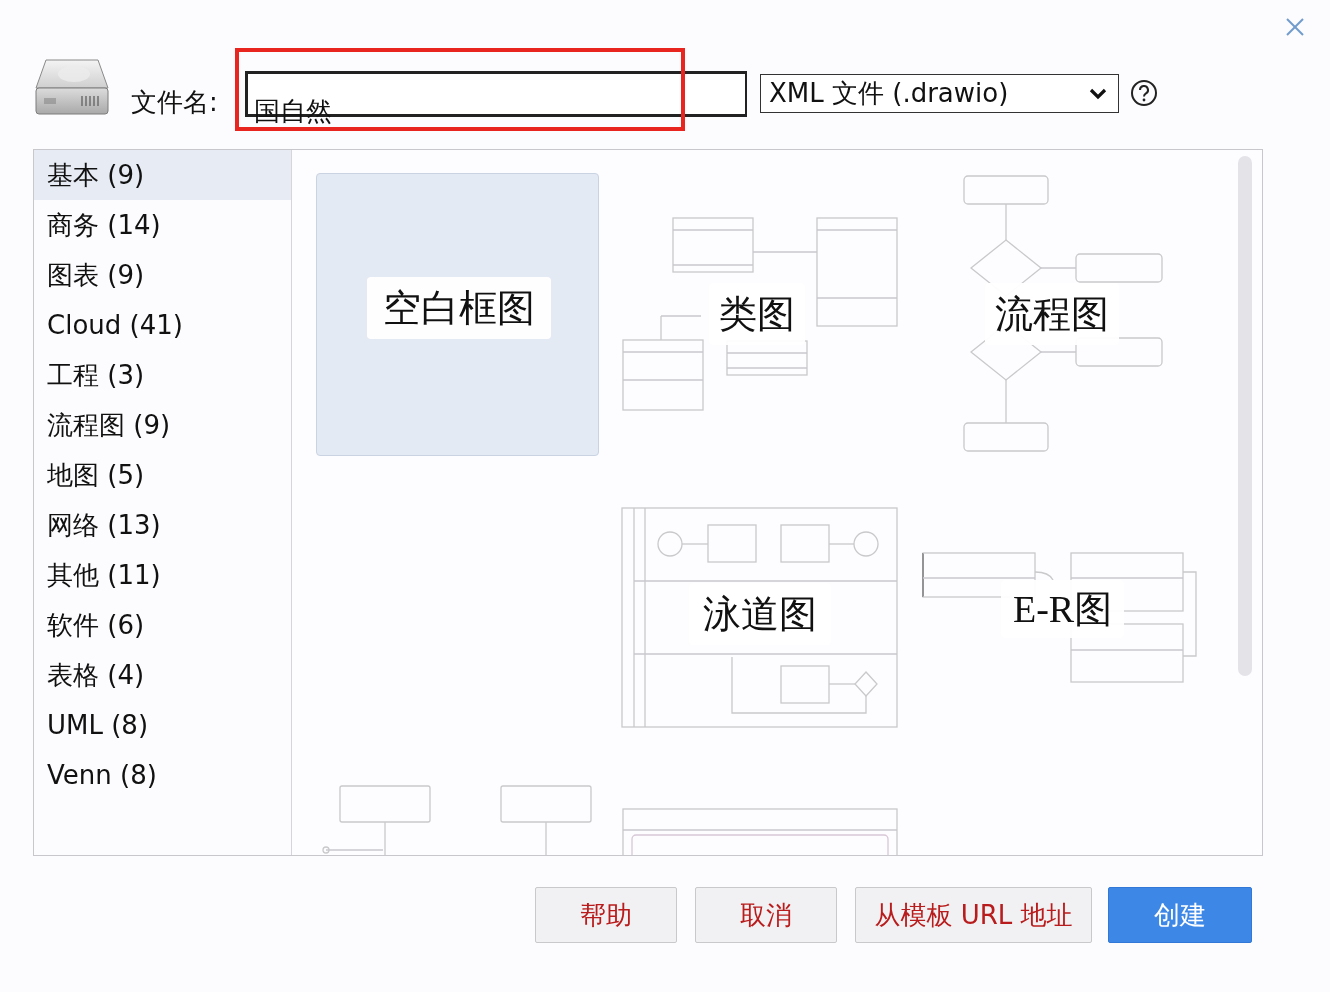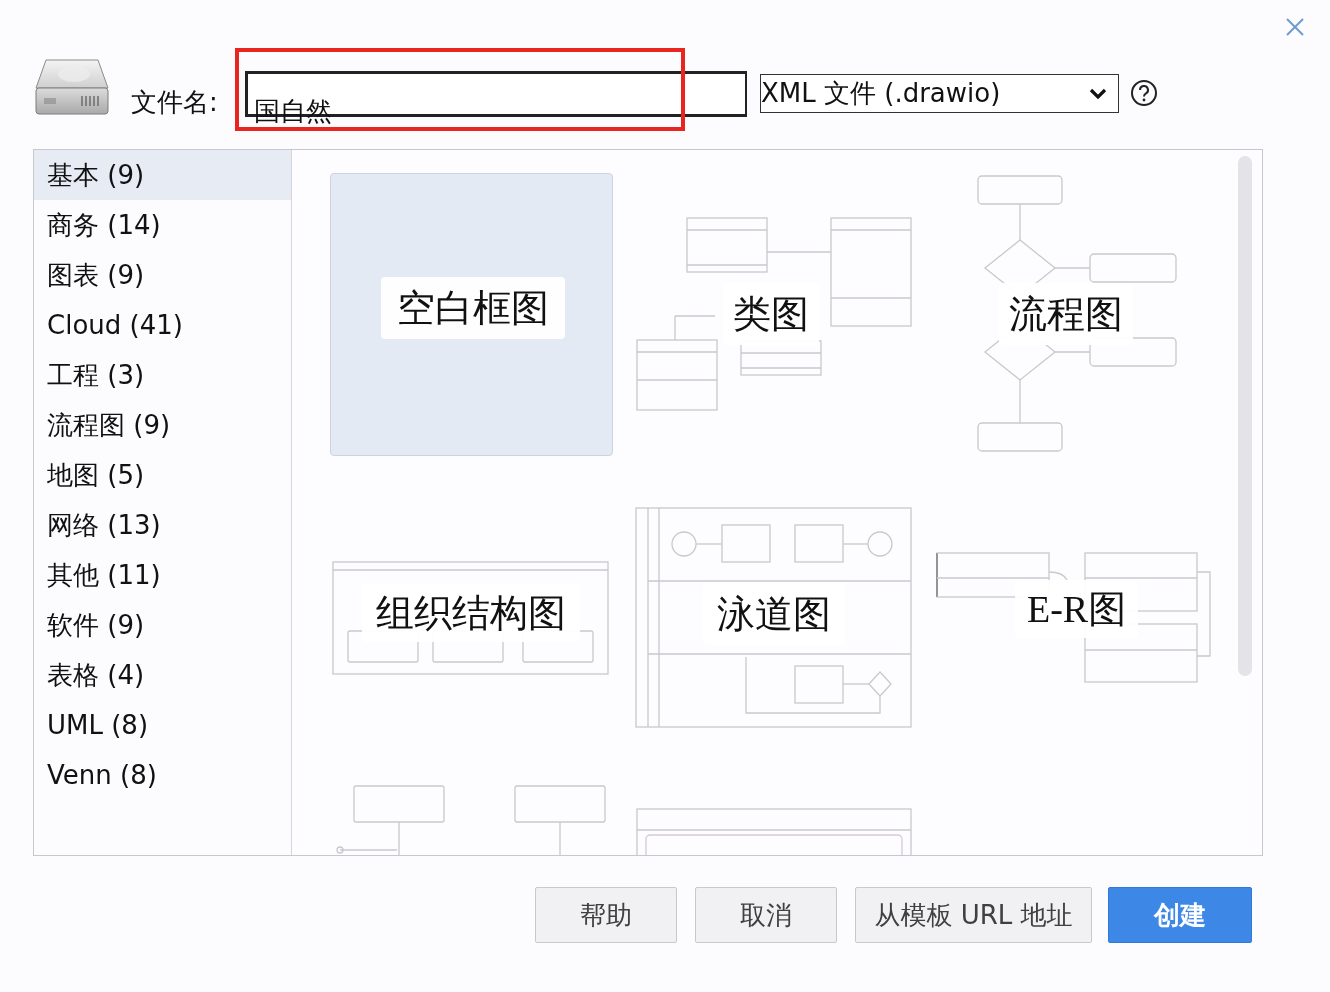--- a/index.html
+++ b/index.html
@@ -15,48 +15,48 @@
   .filename-label { position: absolute; left: 131px; top: 76px; font-size: 26px; line-height: 36px; color: #111; margin-top: 8px; }
 
   .filename-input { position: absolute; left: 245px; top: 71px; width: 502px; height: 42px;
     border: 3px solid #222; border-right-width: 2px; background: #fff;
     font-size: 26px; line-height: 34px; padding: 20px 6px; font-family: "DejaVu Sans", sans-serif; color: #111; }
   .highlight-box { position: absolute; left: 235px; top: 48px; width: 450px; height: 83px;
     border: 4px solid #e8261f; pointer-events: none; }
 
   .format-select { position: absolute; left: 760px; top: 74px; width: 359px; height: 39px;
     border: 1.5px solid #333; background: #fff; display: flex; align-items: center;
-    font-size: 26px; color: #111; cursor: pointer; }
+    padding-left: 8px; font-size: 26px; color: #111; cursor: pointer; }
   .format-select .chev { position: absolute; right: 10px; top: 10px; width: 20px; height: 18px; }
 
   .help-icon { position: absolute; left: 1130px; top: 79px; width: 28px; height: 28px; cursor: pointer; }
 
   .main-panel { position: absolute; left: 33px; top: 149px; width: 1230px; height: 707px;
     border: 1.5px solid #c8c8cc; background: #fdfcfe; overflow: hidden; padding-left: 46px; }
 
   .sidebar { position: absolute; left: 0; top: 0; width: 258px; height: 100%;
     border-right: 1.5px solid #d5d5da; background: #fcfbfd; }
   .sidebar-item { height: 50px; padding-left: 13px; display: flex; align-items: center;
     font-size: 26px; color: #111; cursor: pointer; white-space: nowrap; }
   .sidebar-item.selected { background: #e6ebf4; }
 
-  .templates { position: absolute; left: 259px; top: 0; right: 0; bottom: 0; overflow: hidden; margin-left: 14px; }
+  .templates { position: absolute; left: 259px; top: 0; right: 0; bottom: 0; overflow: hidden; }
   .tpl { position: absolute; cursor: pointer; }
   .tpl-label { position: absolute; font-size: 38px; line-height: 50px; color: #111;
     background: rgba(255,255,255,0.95); padding: 6px 16px; white-space: nowrap; border-radius: 4px; }
   .blank-card { background: #e4eaf4; border: 1.5px solid #c9d3e2; border-radius: 4px; }
 
   .scrollbar-track { position: absolute; right: 10px; top: 6px; width: 14px; height: 520px; }
   .scrollbar-thumb { position: absolute; left: 0; top: 0; width: 14px; height: 520px;
     background: #e4e3e7; border-radius: 7px; cursor: pointer; }
 
   .btn { position: absolute; top: 887px; height: 56px; border: 1.5px solid #c9c9cc;
-    background: #f1f1f3; border-radius: 2px; font-size: 26px; color: #404040;
+    background: #f1f1f3; border-radius: 2px; font-size: 26px; color: #b91c1c;
     display: flex; align-items: center; justify-content: center; cursor: pointer; }
-  .btn.primary { background: #3d87e6; border-color: #3278d6; color: #fff; font-weight: bold; }
+  .btn.primary { background: #3d87e6; border-color: #3278d6; color: #fff; font-weight: normal; }
 
   svg .ln { stroke: #c9c9cc; fill: none; stroke-width: 1.3; }
 </style>
 </head>
 <body>
 
 <div class="dialog">
 
   <div class="close-btn">
     <svg viewBox="0 0 26 26">
@@ -111,21 +111,21 @@
     <div class="sidebar">
       <div class="sidebar-item selected">基本 (9)</div>
       <div class="sidebar-item">商务 (14)</div>
       <div class="sidebar-item">图表 (9)</div>
       <div class="sidebar-item">Cloud (41)</div>
       <div class="sidebar-item">工程 (3)</div>
       <div class="sidebar-item">流程图 (9)</div>
       <div class="sidebar-item">地图 (5)</div>
       <div class="sidebar-item">网络 (13)</div>
       <div class="sidebar-item">其他 (11)</div>
-      <div class="sidebar-item">软件 (9)</div>
+      <div class="sidebar-item">软件 (6)</div>
       <div class="sidebar-item">表格 (4)</div>
       <div class="sidebar-item">UML (8)</div>
       <div class="sidebar-item">Venn (8)</div>
     </div>
 
     <div class="templates">
 
       <div class="tpl blank-card" style="left:23px; top:23px; width:283px; height:283px;">
         <div class="tpl-label" style="left:50px; top:103px;">空白框图</div>
       </div>
@@ -160,30 +160,20 @@
           <rect class="ln" x="155" y="84" width="86" height="28" rx="4"></rect>
           <polygon class="ln" points="85,154 120,182 85,210 50,182"></polygon>
           <line class="ln" x1="120" y1="182" x2="155" y2="182"></line>
           <rect class="ln" x="155" y="168" width="86" height="28" rx="4"></rect>
           <line class="ln" x1="85" y1="210" x2="85" y2="253"></line>
           <rect class="ln" x="43" y="253" width="84" height="28" rx="4"></rect>
         </svg>
         <div class="tpl-label" style="left:64px; top:113px; padding:6px 10px;">流程图</div>
       </div>
 
-      <div class="tpl" style="left:25px; top:410px; width:280px; height:120px;">
-        <svg width="280" height="120">
-          <rect class="ln" x="1" y="2" width="275" height="112"></rect>
-          <line class="ln" x1="1" y1="10" x2="276" y2="10"></line>
-          <rect class="ln" x="16" y="71" width="70" height="31" rx="2"></rect>
-          <rect class="ln" x="101" y="71" width="70" height="31" rx="2"></rect>
-          <rect class="ln" x="191" y="71" width="70" height="31" rx="2"></rect>
-        </svg>
-        <div class="tpl-label" style="left:30px; top:24px; padding:4px 14px;">组织结构图</div>
-      </div>
 
       <div class="tpl" style="left:328px; top:357px; width:280px; height:222px;">
         <svg width="280" height="222">
           <rect class="ln" x="1" y="1" width="275" height="219"></rect>
           <line class="ln" x1="13" y1="1" x2="13" y2="220"></line>
           <line class="ln" x1="24" y1="1" x2="24" y2="220"></line>
           <line class="ln" x1="13" y1="74" x2="276" y2="74"></line>
           <line class="ln" x1="13" y1="147" x2="276" y2="147"></line>
           <circle class="ln" cx="49" cy="37" r="12"></circle>
           <rect class="ln" x="87" y="18" width="48" height="37"></rect>

